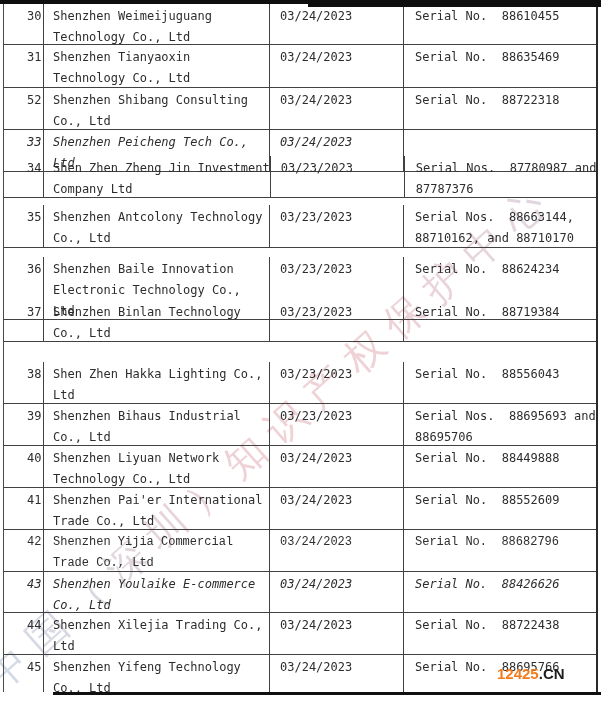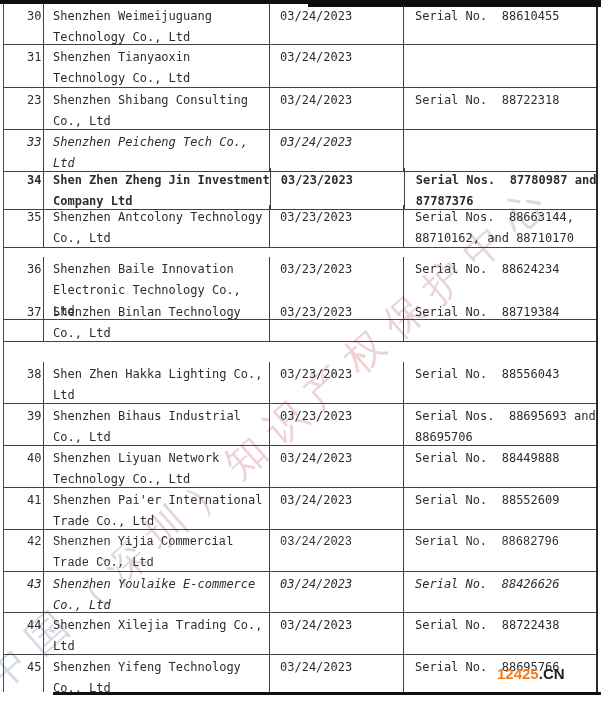--- a/index.html
+++ b/index.html
@@ -109,35 +109,36 @@
         <div class="cell company">Shenzhen Weimeijuguang
 Technology Co., Ltd</div>
         <div class="cell date">03/24/2023</div>
         <div class="cell serial">Serial No.  88610455</div>
       </div>
       <div class="trow" style="top: 41px; height: 43px;">
         <div class="cell num">31</div>
         <div class="cell company">Shenzhen Tianyaoxin
 Technology Co., Ltd</div>
         <div class="cell date">03/24/2023</div>
+        <div class="cell serial">Serial No.  88635469</div>
       </div>
       <div class="trow" style="top: 84px; height: 42px;">
-        <div class="cell num">23</div>
+        <div class="cell num">52</div>
         <div class="cell company">Shenzhen Shibang Consulting
 Co., Ltd</div>
         <div class="cell date">03/24/2023</div>
         <div class="cell serial">Serial No.  88722318</div>
       </div>
       <div class="trow" style="top: 126px; height: 42px; font-style: italic;">
         <div class="cell num">33</div>
         <div class="cell company">Shenzhen Peicheng Tech Co.,
 Ltd</div>
         <div class="cell date">03/24/2023</div>
       </div>
-      <div class="trow" style="top: 164px; height: 42px; font-weight: bold;">
+      <div class="trow" style="top: 152px; height: 42px;">
         <div class="cell num">34</div>
         <div class="cell company">Shen Zhen Zheng Jin Investment
 Company Ltd</div>
         <div class="cell date">03/23/2023</div>
         <div class="cell serial">Serial Nos.  87780987 and
 87787376</div>
       </div>
       <div class="trow" style="top: 201px; height: 43px;">
         <div class="cell num">35</div>
         <div class="cell company">Shenzhen Antcolony Technology

